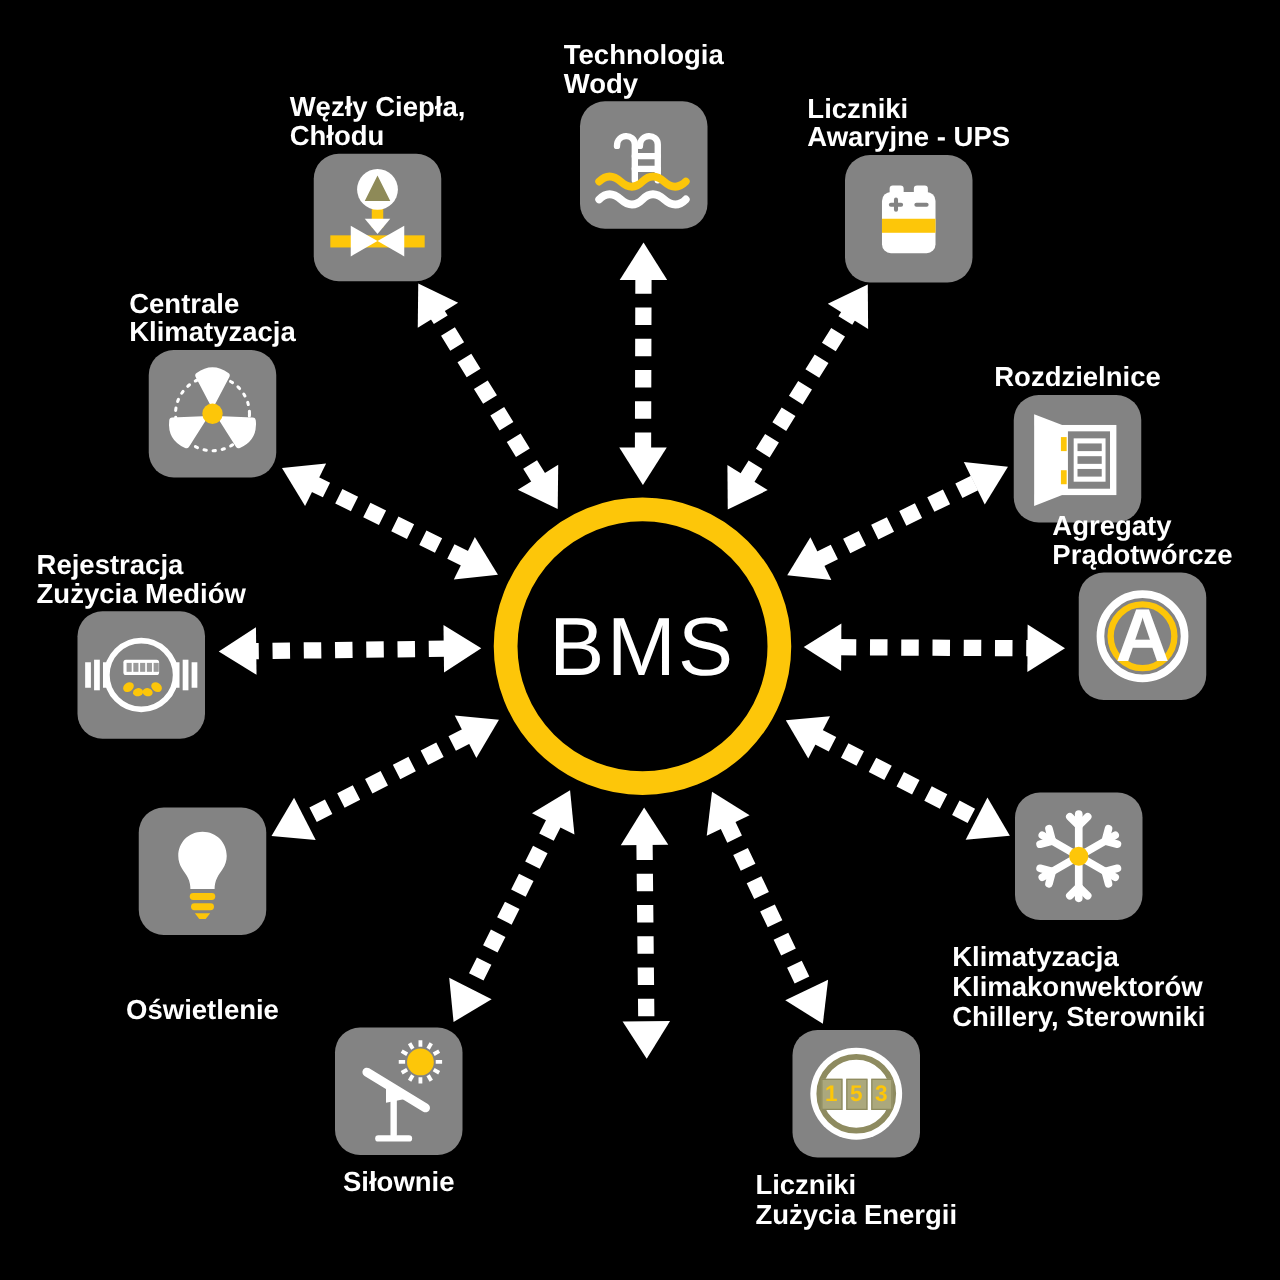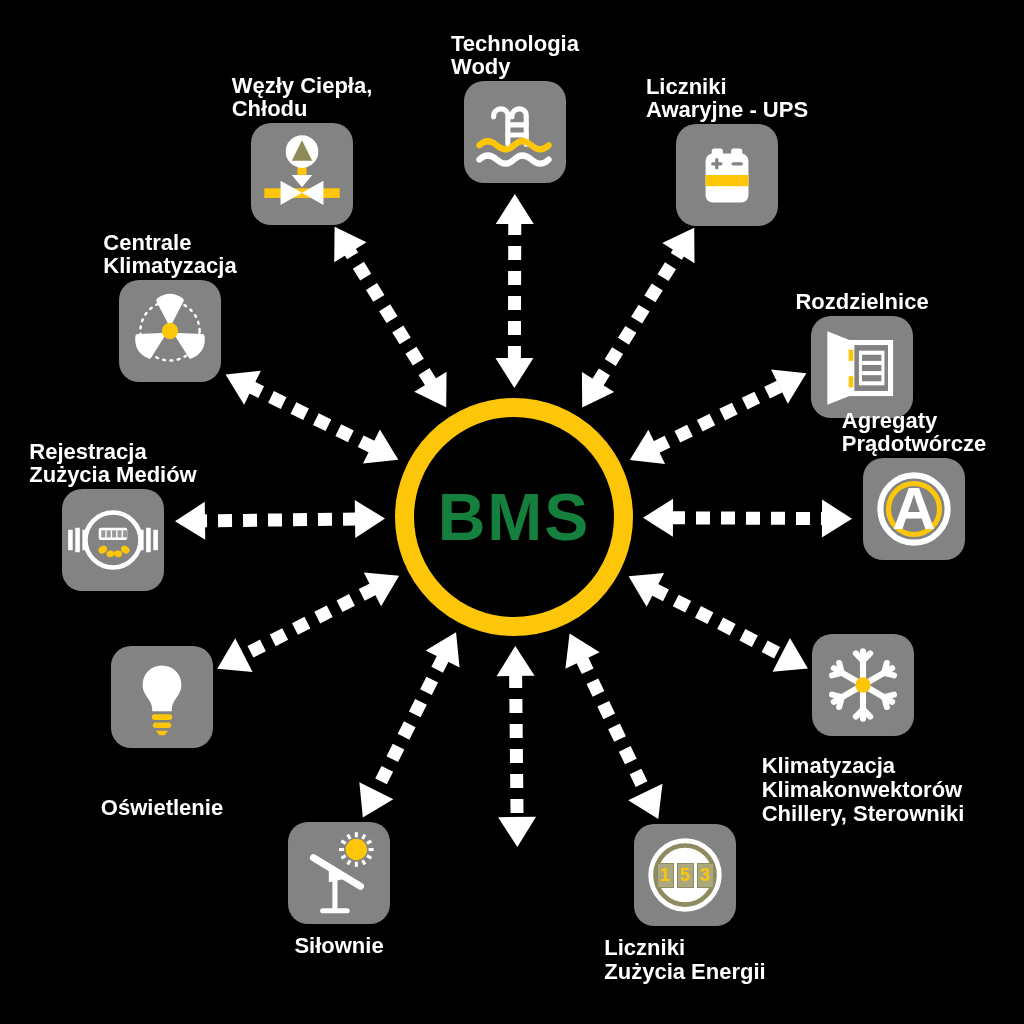--- a/index.html
+++ b/index.html
@@ -7,21 +7,21 @@
     position:relative;width:1024px;height:1024px;background:#000;overflow:hidden;
     font-family:"Liberation Sans","DejaVu Sans",sans-serif;
   }
   #arrows{position:absolute;left:0;top:0;width:1024px;height:1024px;pointer-events:none;}
   
   .bms-circle{
     position:absolute;left:395px;top:398px;width:200px;height:200px;
     border:19px solid #FDC609;border-radius:50%;
     display:flex;align-items:center;justify-content:center;
   }
-  .bms-text{color:#15803d;font-size:66px;font-weight:700;letter-spacing:2px;}
+  .bms-text{color:#ffffff;font-size:66px;font-weight:400;letter-spacing:2px;}
   
   .node{position:absolute;width:102px;height:102px;}
   .tile{
     position:absolute;left:0;top:0;width:102px;height:102px;
     background:#838383;border-radius:20px;
   }
   .tile svg{position:absolute;left:0;top:0;width:102px;height:102px;}
   .label{
     position:absolute;left:50%;transform:translateX(-50%);
     white-space:nowrap;text-align:left;color:#fff;
@@ -248,21 +248,21 @@
           <span class="digit">3</span>
         </div>
     </div>
     <div class="label below">
       <div>Liczniki</div>
       <div>Zużycia Energii</div>
     </div>
   </div>
 
 
-  <div class="node" data-node-id="silownie" style="left:288px;top:822px;">
+  <div class="node" data-node-id="silownie" style="left:268px;top:822px;">
     <div class="tile">
       <svg viewBox="0 0 100 100">
         <g stroke="#fff" stroke-width="3">
           <line x1="79" y1="27" x2="84" y2="27"></line>
             <line x1="77.4" y1="33" x2="81.7" y2="35.5"></line>
           <line x1="73" y1="37.4" x2="75.5" y2="41.7"></line>
             <line x1="67" y1="39" x2="67" y2="44"></line>
           <line x1="61" y1="37.4" x2="58.5" y2="41.7"></line>
             <line x1="56.6" y1="33" x2="52.3" y2="35.5"></line>
           <line x1="55" y1="27" x2="50" y2="27"></line>

